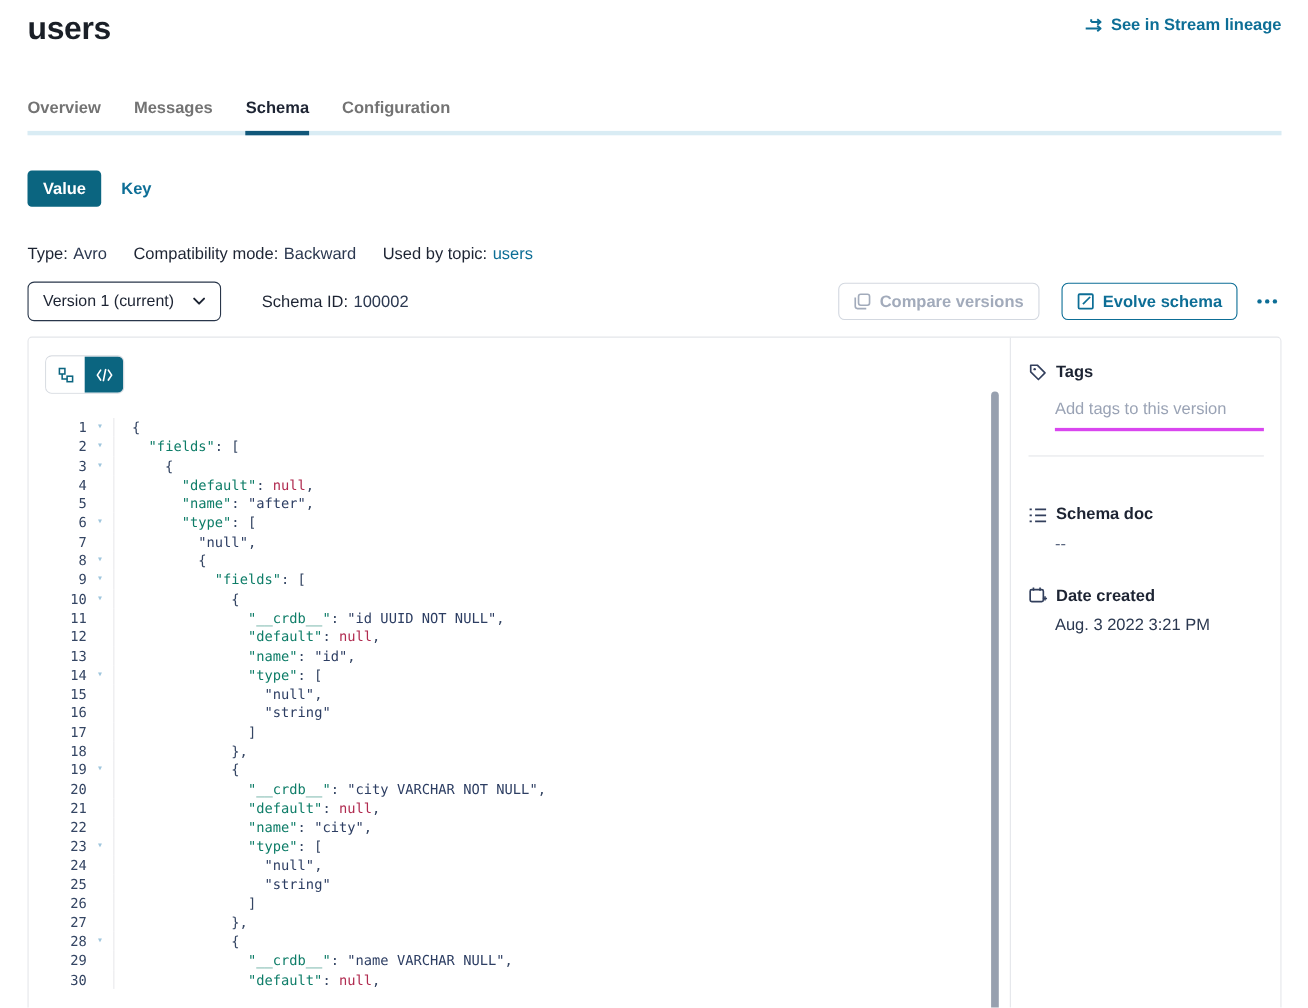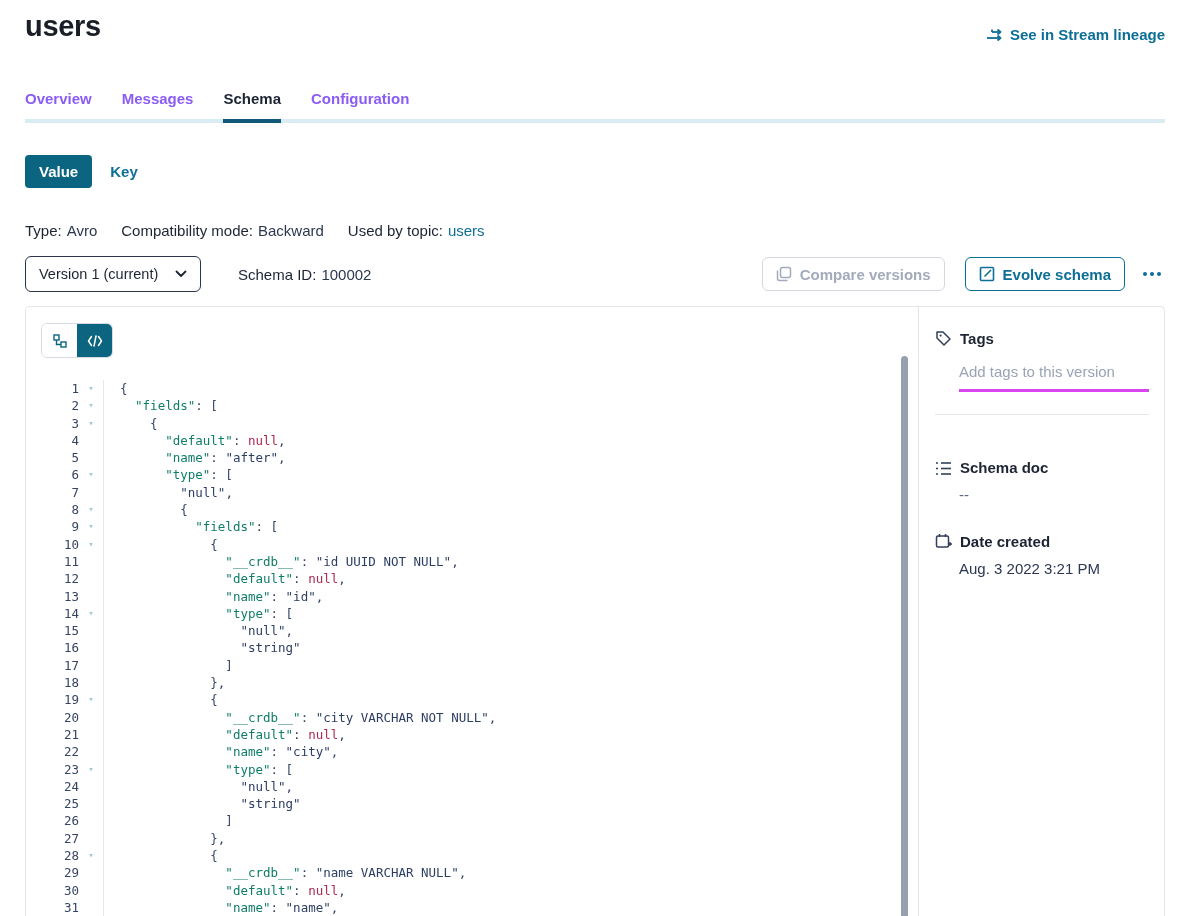--- a/index.html
+++ b/index.html
@@ -4,25 +4,25 @@
 <style>
   * { box-sizing: border-box; margin: 0; padding: 0; }
   html, body { width: 1189px; height: 916px; overflow: hidden; background: #fff; }
   body { font-family: "Liberation Sans", sans-serif; color: #2b3850; }
   .page { padding: 10px 24px 0 25px; height: 100%; }
 
   
   .header { display: flex; justify-content: space-between; align-items: flex-start; }
   .title { font-size: 29px; font-weight: 700; color: #1a1f27; letter-spacing: -0.3px; }
   .lineage-link { display: inline-flex; align-items: center; gap: 7px; color: #0d6e96;
-    font-size: 15px; font-weight: 600; text-decoration: none; margin-top: 16px; cursor: pointer; }
+    font-size: 15px; font-weight: 600; text-decoration: none; margin-top: 4px; cursor: pointer; }
 
   
   .tabs { display: flex; margin-top: 47px; border-bottom: 4px solid #d9ecf4; }
-  .tab { font-size: 15px; font-weight: 600; color: #8b5cf6; padding-bottom: 12px;
+  .tab { font-size: 15px; font-weight: 600; color: #737373; padding-bottom: 12px;
     margin-right: 30px; position: relative; cursor: pointer; }
   .tab.active { color: #1d2433; }
   .tab.active::after { content: ""; position: absolute; left: 0; right: 0; bottom: -4px;
     height: 4px; background: #11587a; }
 
   
   .vk-row { margin-top: 32px; display: flex; align-items: center; }
   .btn-value { background: #0b6580; color: #fff; border: none; border-radius: 4px;
     font-size: 15px; font-weight: 600; padding: 8px 14px; font-family: inherit; cursor: pointer; }
   .btn-key { background: none; border: none; color: #0d6e96; font-size: 15px; font-weight: 600;
@@ -228,21 +228,20 @@
           <div class="code-row"><span class="ln">21</span><span class="fold"></span><span class="code-text"><span class="tok-p">              </span><span class="tok-k">"default"</span><span class="tok-p">: </span><span class="tok-n">null</span><span class="tok-p">,</span></span></div>
           <div class="code-row"><span class="ln">22</span><span class="fold"></span><span class="code-text"><span class="tok-p">              </span><span class="tok-k">"name"</span><span class="tok-p">: </span><span class="tok-s">"city"</span><span class="tok-p">,</span></span></div>
           <div class="code-row"><span class="ln">23</span><span class="fold">▾</span><span class="code-text"><span class="tok-p">              </span><span class="tok-k">"type"</span><span class="tok-p">: [</span></span></div>
           <div class="code-row"><span class="ln">24</span><span class="fold"></span><span class="code-text"><span class="tok-p">                </span><span class="tok-s">"null"</span><span class="tok-p">,</span></span></div>
           <div class="code-row"><span class="ln">25</span><span class="fold"></span><span class="code-text"><span class="tok-p">                </span><span class="tok-s">"string"</span></span></div>
           <div class="code-row"><span class="ln">26</span><span class="fold"></span><span class="code-text"><span class="tok-p">              ]</span></span></div>
           <div class="code-row"><span class="ln">27</span><span class="fold"></span><span class="code-text"><span class="tok-p">            },</span></span></div>
           <div class="code-row"><span class="ln">28</span><span class="fold">▾</span><span class="code-text"><span class="tok-p">            {</span></span></div>
           <div class="code-row"><span class="ln">29</span><span class="fold"></span><span class="code-text"><span class="tok-p">              </span><span class="tok-k">"__crdb__"</span><span class="tok-p">: </span><span class="tok-s">"name VARCHAR NULL"</span><span class="tok-p">,</span></span></div>
           <div class="code-row"><span class="ln">30</span><span class="fold"></span><span class="code-text"><span class="tok-p">              </span><span class="tok-k">"default"</span><span class="tok-p">: </span><span class="tok-n">null</span><span class="tok-p">,</span></span></div>
-          <div class="code-row"><span class="ln">31</span><span class="fold"></span><span class="code-text"><span class="tok-p">              </span><span class="tok-k">"name"</span><span class="tok-p">: </span><span class="tok-s">"name"</span><span class="tok-p">,</span></span></div>
         </div>
       <div class="scroll-thumb"></div>
     </div>
 
     <div class="sidebar">
       <div class="side-heading">
         <span>
           <svg width="17" height="17" viewBox="0 0 17 17">
             <g stroke="#323f5c" stroke-width="1.5" fill="none">
               <path d="M2 2 H8 L15 9 L9 15 L2 8 Z" stroke-linejoin="round"></path>

